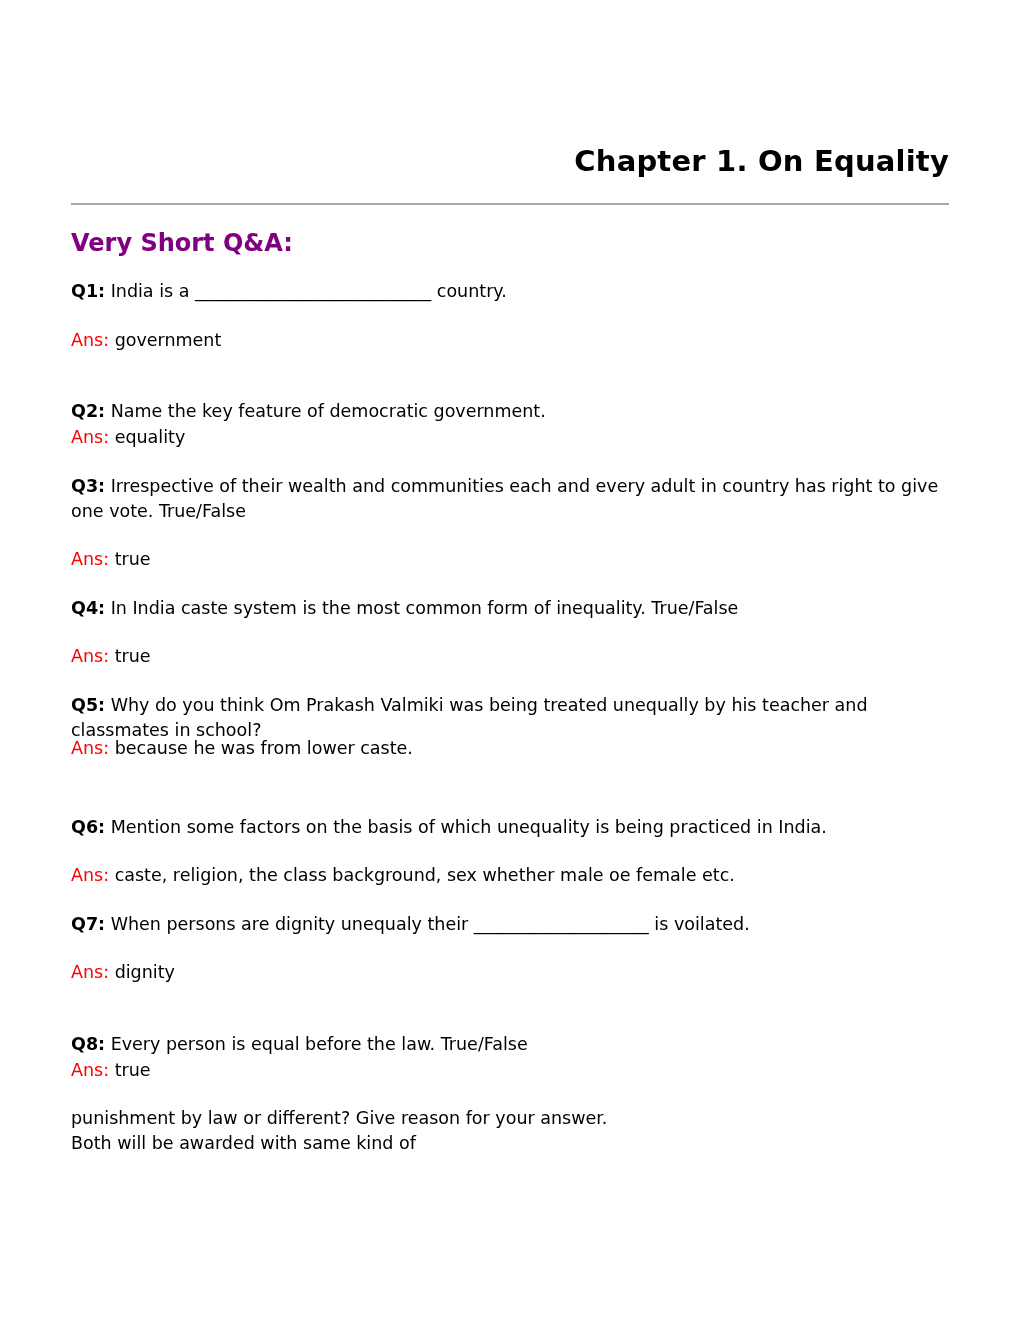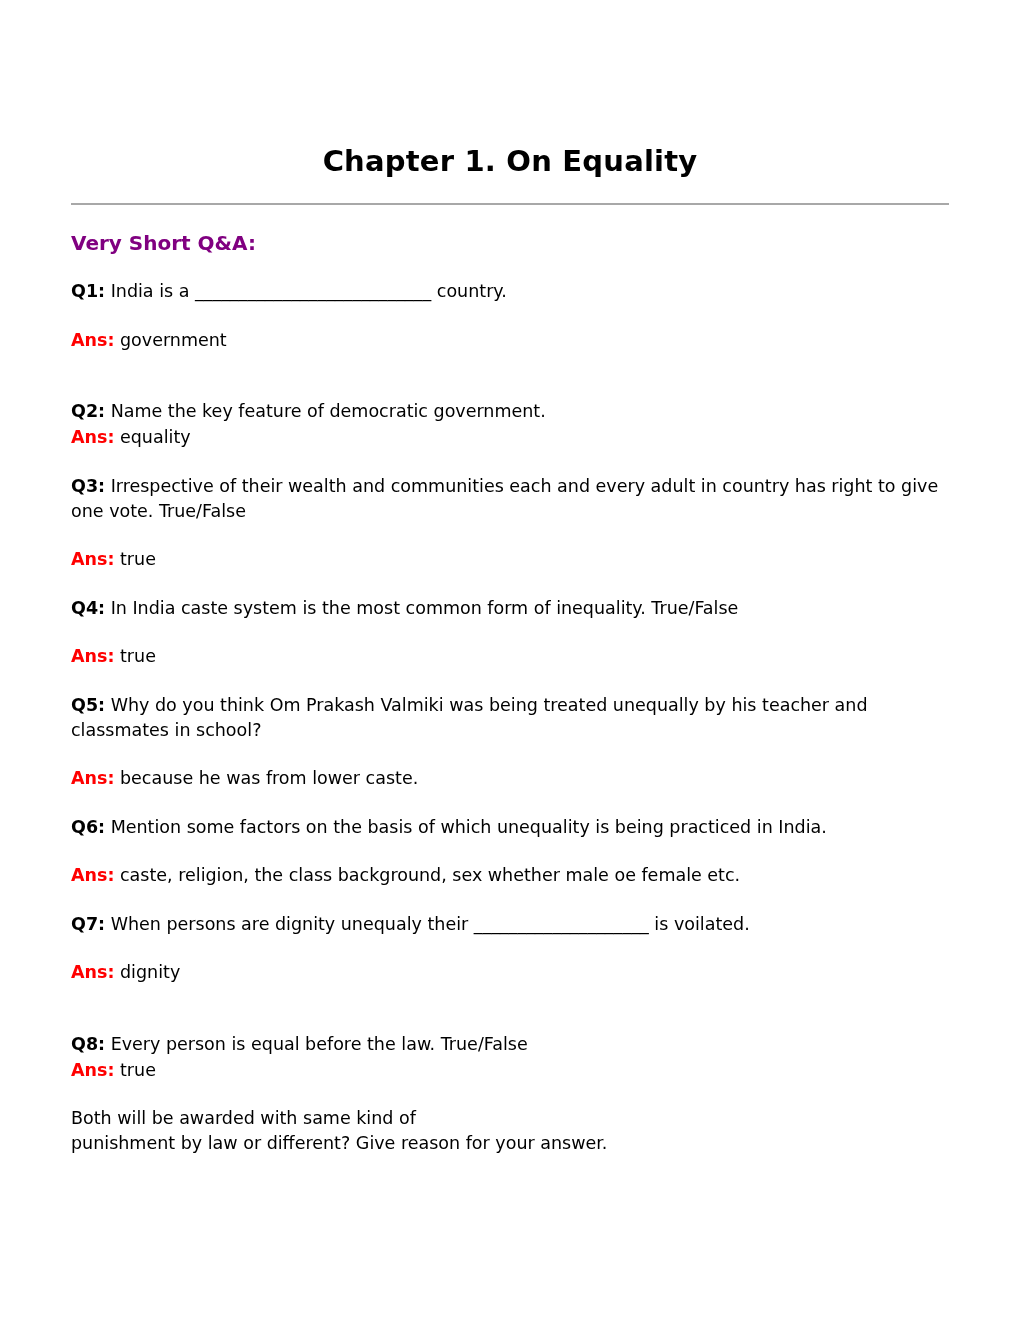--- a/index.html
+++ b/index.html
@@ -19,62 +19,62 @@
       position: absolute;
       left: 71px;
       top: 0;
       width: 878px;
     }
     .title {
       position: absolute;
       left: 0;
       top: 143px;
       width: 878px;
-      text-align: center;
+      text-align: right;
       font-size: 29px;
       font-weight: bold;
       letter-spacing: 0.2px;
       margin: 0;
       line-height: 36px;
     }
     .rule {
       position: absolute;
       left: 0;
       top: 203px;
       width: 878px;
       height: 0;
       border: none;
       border-top: 2px solid #a8a8a8;
       margin: 0;
     }
     .section-heading {
       position: absolute;
       left: 0;
       top: 229px;
-      font-size: 20px;
+      font-size: 24px;
       font-weight: bold;
       color: #800080;
       margin: 0;
       line-height: 28px;
     }
     .qa {
       position: absolute;
       left: 0;
       width: 878px;
       font-size: 17.5px;
       line-height: 24.5px;
       margin: 0;
     }
     .qlabel {
       font-weight: bold;
       color: #000000;
       margin-top: 6px;
     }
     .alabel {
-      font-weight: bold;
+      font-weight: normal;
       color: #ff0000;
     }
   </style>
 </head>
 <body>
 
 <div class="page">
 
   <h1 class="title">Chapter 1. On Equality</h1>
 
@@ -106,21 +106,21 @@
   <p class="qa" style="top:596px">
     <span class="qlabel">Q4:</span><span> In India caste system is the most common form of inequality. True/False</span>
   </p>
   <p class="qa" style="top:644px">
     <span class="alabel">Ans:</span><span> true</span>
   </p>
 
   <p class="qa" style="top:693px">
     <span class="qlabel">Q5:</span><span> Why do you think Om Prakash Valmiki was being treated unequally by his teacher and classmates in school?</span>
   </p>
-  <p class="qa" style="top:766px">
+  <p class="qa" style="top:736px">
     <span class="alabel">Ans:</span><span> because he was from lower caste.</span>
   </p>
 
   <p class="qa" style="top:815px">
     <span class="qlabel">Q6:</span><span> Mention some factors on the basis of which unequality is being practiced in India.</span>
   </p>
   <p class="qa" style="top:863px">
     <span class="alabel">Ans:</span><span> caste, religion, the class background, sex whether male oe female etc.</span>
   </p>
 
@@ -132,17 +132,17 @@
   </p>
 
   <p class="qa" style="top:1032px">
     <span class="qlabel">Q8:</span><span> Every person is equal before the law. True/False</span>
   </p>
   <p class="qa" style="top:1058px">
     <span class="alabel">Ans:</span><span> true</span>
   </p>
 
   <div class="qa" style="top:1106px">
+    <div>punishment by law or different? Give reason for your answer.</div>
     <div>Both will be awarded with same kind of</div>
-    <div>punishment by law or different? Give reason for your answer.</div>
   </div>
 
 </div>
 
 </body></html>

